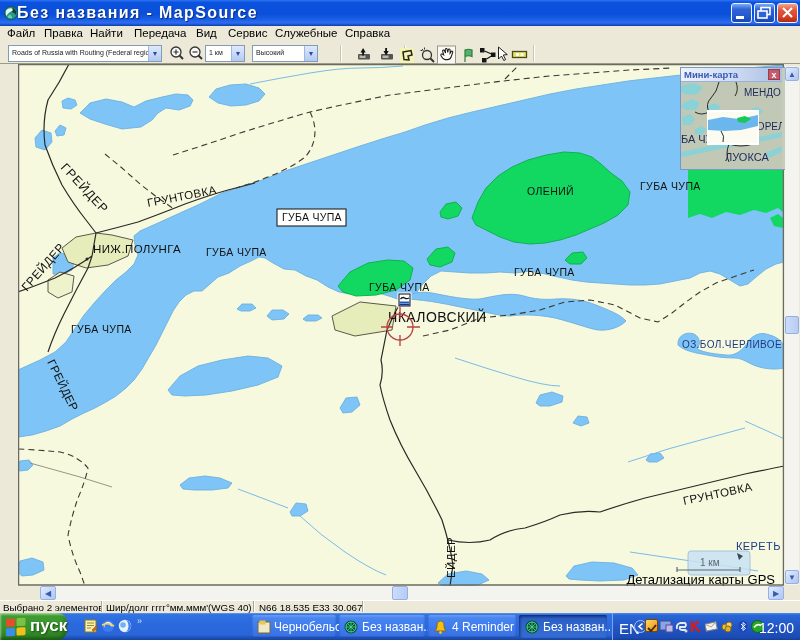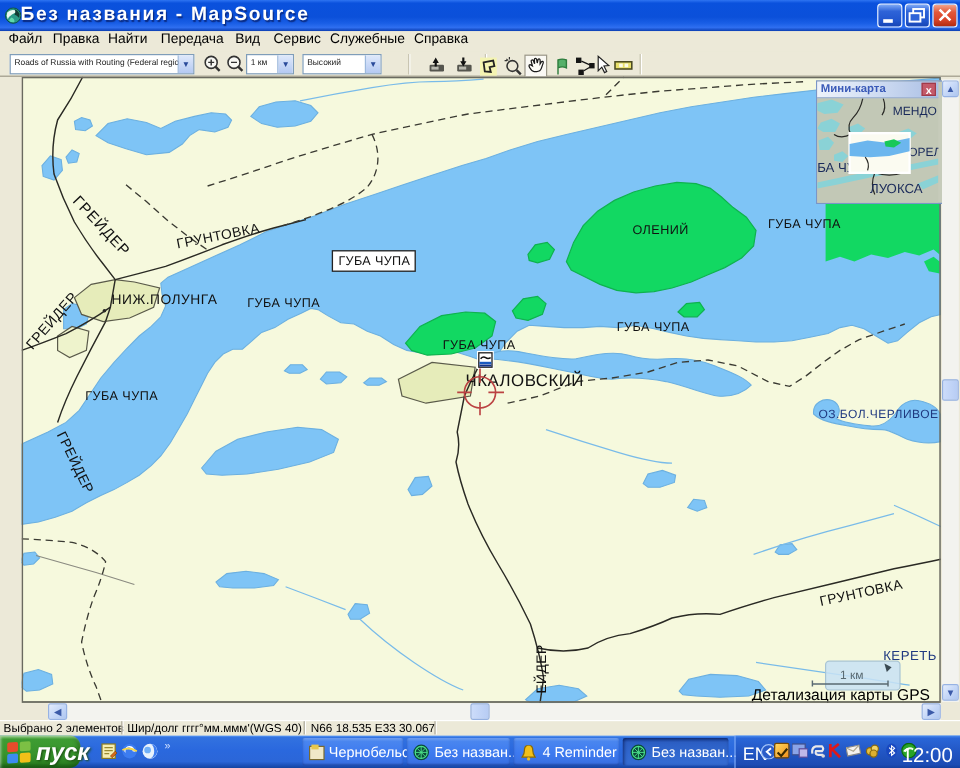--- a/index.html
+++ b/index.html
@@ -27,26 +27,26 @@
 
 #status{position:absolute;left:0;top:600px;width:800px;height:13px;background:#ece9d8;border-top:1px solid #fff;font-size:9.8px;color:#000}
 #status span{position:absolute;top:1px;white-space:nowrap}
 .sdiv{position:absolute;top:0px;width:2px;height:11px;border-left:1px solid #aca899;border-right:1px solid #fff}
 
 #task{position:absolute;left:0;top:613px;width:800px;height:27px;
 background:linear-gradient(180deg,#5e9cf5 0%,#3272e0 6%,#2a68de 45%,#2b66d8 80%,#1c50b8 92%,#15449f 100%)}
 #start{position:absolute;left:0;top:0;width:67px;height:27px;border-radius:0 9px 9px 0;
 background:linear-gradient(180deg,#74c064 0%,#3e9c33 12%,#37942c 55%,#2e8524 85%,#1f6a18 100%);
 box-shadow:inset -2px -2px 4px rgba(0,40,0,.35), inset 1px 1px 2px rgba(255,255,255,.5)}
-#start .lbl{position:absolute;left:30px;top:3px;color:#fff;font-size:20px;font-weight:bold;font-style:italic;text-shadow:1px 1px 2px #1a4a12}
+#start .lbl{position:absolute;left:30px;top:3px;color:#fff;font-size:17px;font-weight:bold;text-shadow:1px 1px 2px #1a4a12}
 .tkb{position:absolute;top:2px;height:23px;border-radius:2px;background:linear-gradient(180deg,#70a1f3 0%,#4a86ef 12%,#3d7af0 55%,#3a72e4 90%,#2e61c9 100%);box-shadow:inset 0 -1px 2px rgba(0,20,90,.4);color:#fff;font-size:12px}
 .tkb.active{background:linear-gradient(180deg,#1e4ba8 0%,#2c5fc4 15%,#3168cf 60%,#356dd4 100%);box-shadow:inset 1px 1px 3px rgba(0,10,60,.6)}
 .tkb .tx{position:absolute;left:24px;top:5px;white-space:nowrap;overflow:hidden}
 #tray{position:absolute;right:0;top:0;width:188px;height:27px;background:linear-gradient(180deg,#4a8cf0 0%,#2a66d8 8%,#2256c4 50%,#1b4bb4 90%,#143f9d 100%);border-left:1px solid #7aa6f5}
-#clock{position:absolute;right:6px;top:7px;color:#fff;font-size:17px}
+#clock{position:absolute;right:6px;top:7px;color:#fff;font-size:14px}
 .tico{position:absolute;top:6px;width:13px;height:13px;border-radius:2px}
 </style></head>
 <body>
 <div id="app">
 
 <div id="title">
 <svg width="14" height="14" style="position:absolute;left:4px;top:6px">
         <circle cx="7" cy="7" r="6.5" fill="#2a9a86"></circle>
         <path d="M2 4.5 Q4.5 1.5 8.5 2.5 L11 4 Q8 4.5 6 6 Q3.5 7.5 2.5 10 Q1 7 2 4.5Z" fill="#e8f8f0"></path>
         <path d="M8 1.5 Q11 2.5 12.3 5.5 L12 9 Q10 6.5 8 6 Q9.5 4 8 1.5Z" fill="#133c34"></path>

